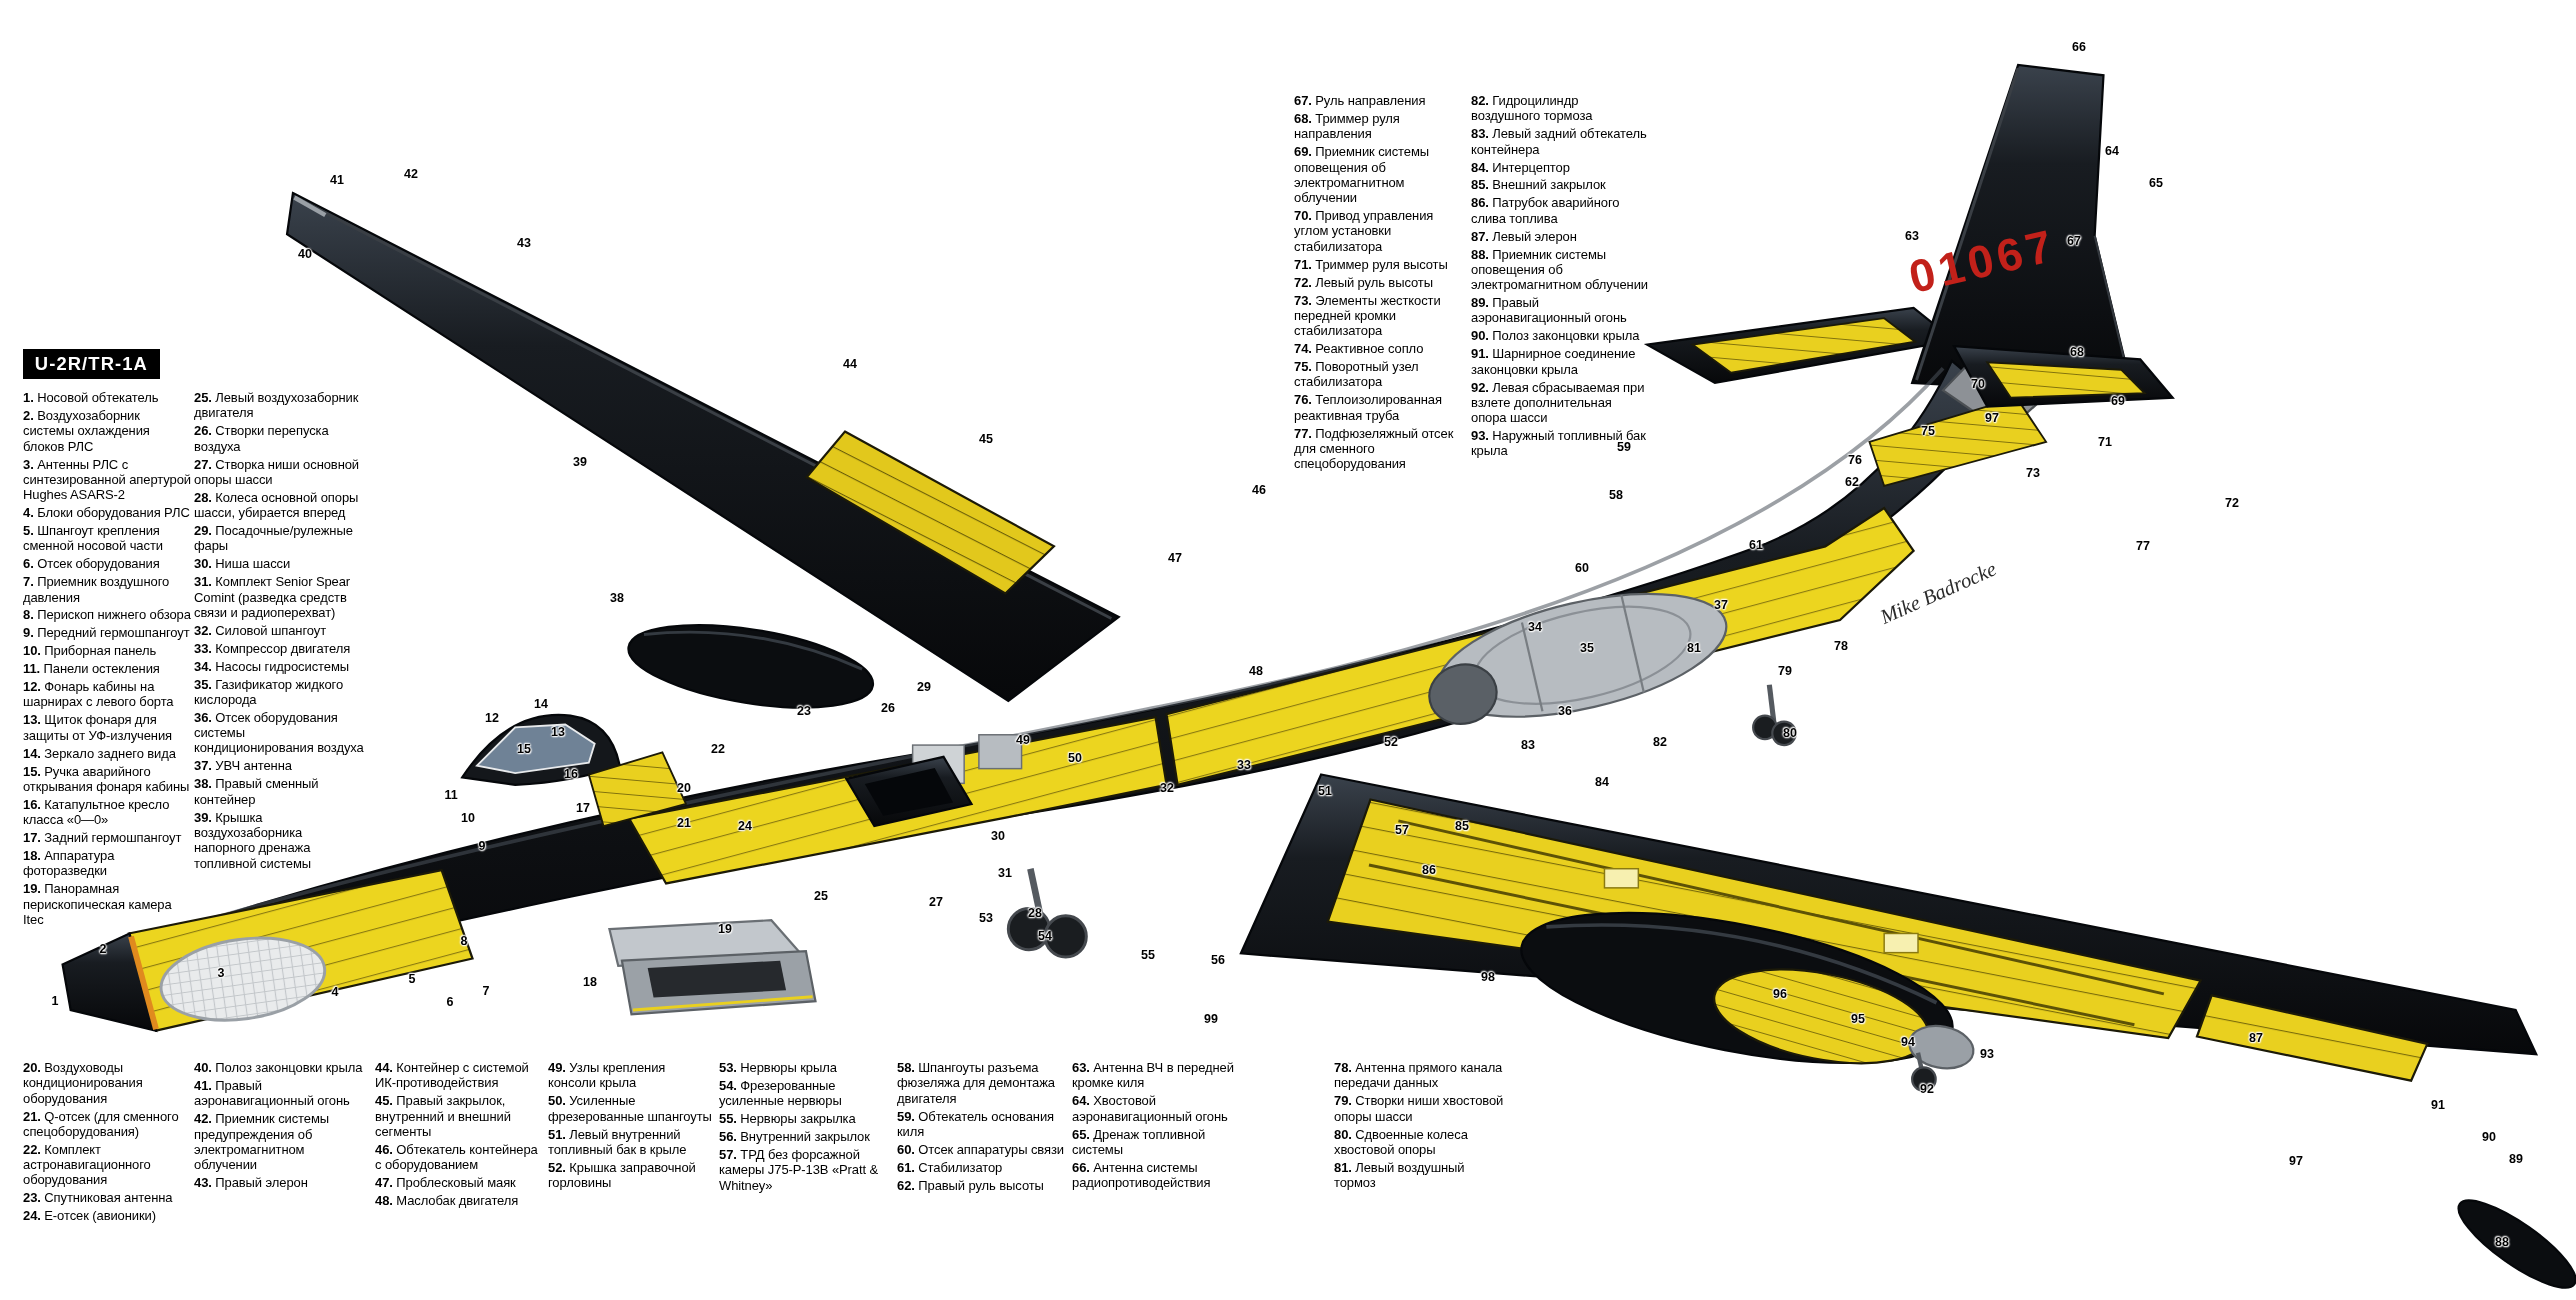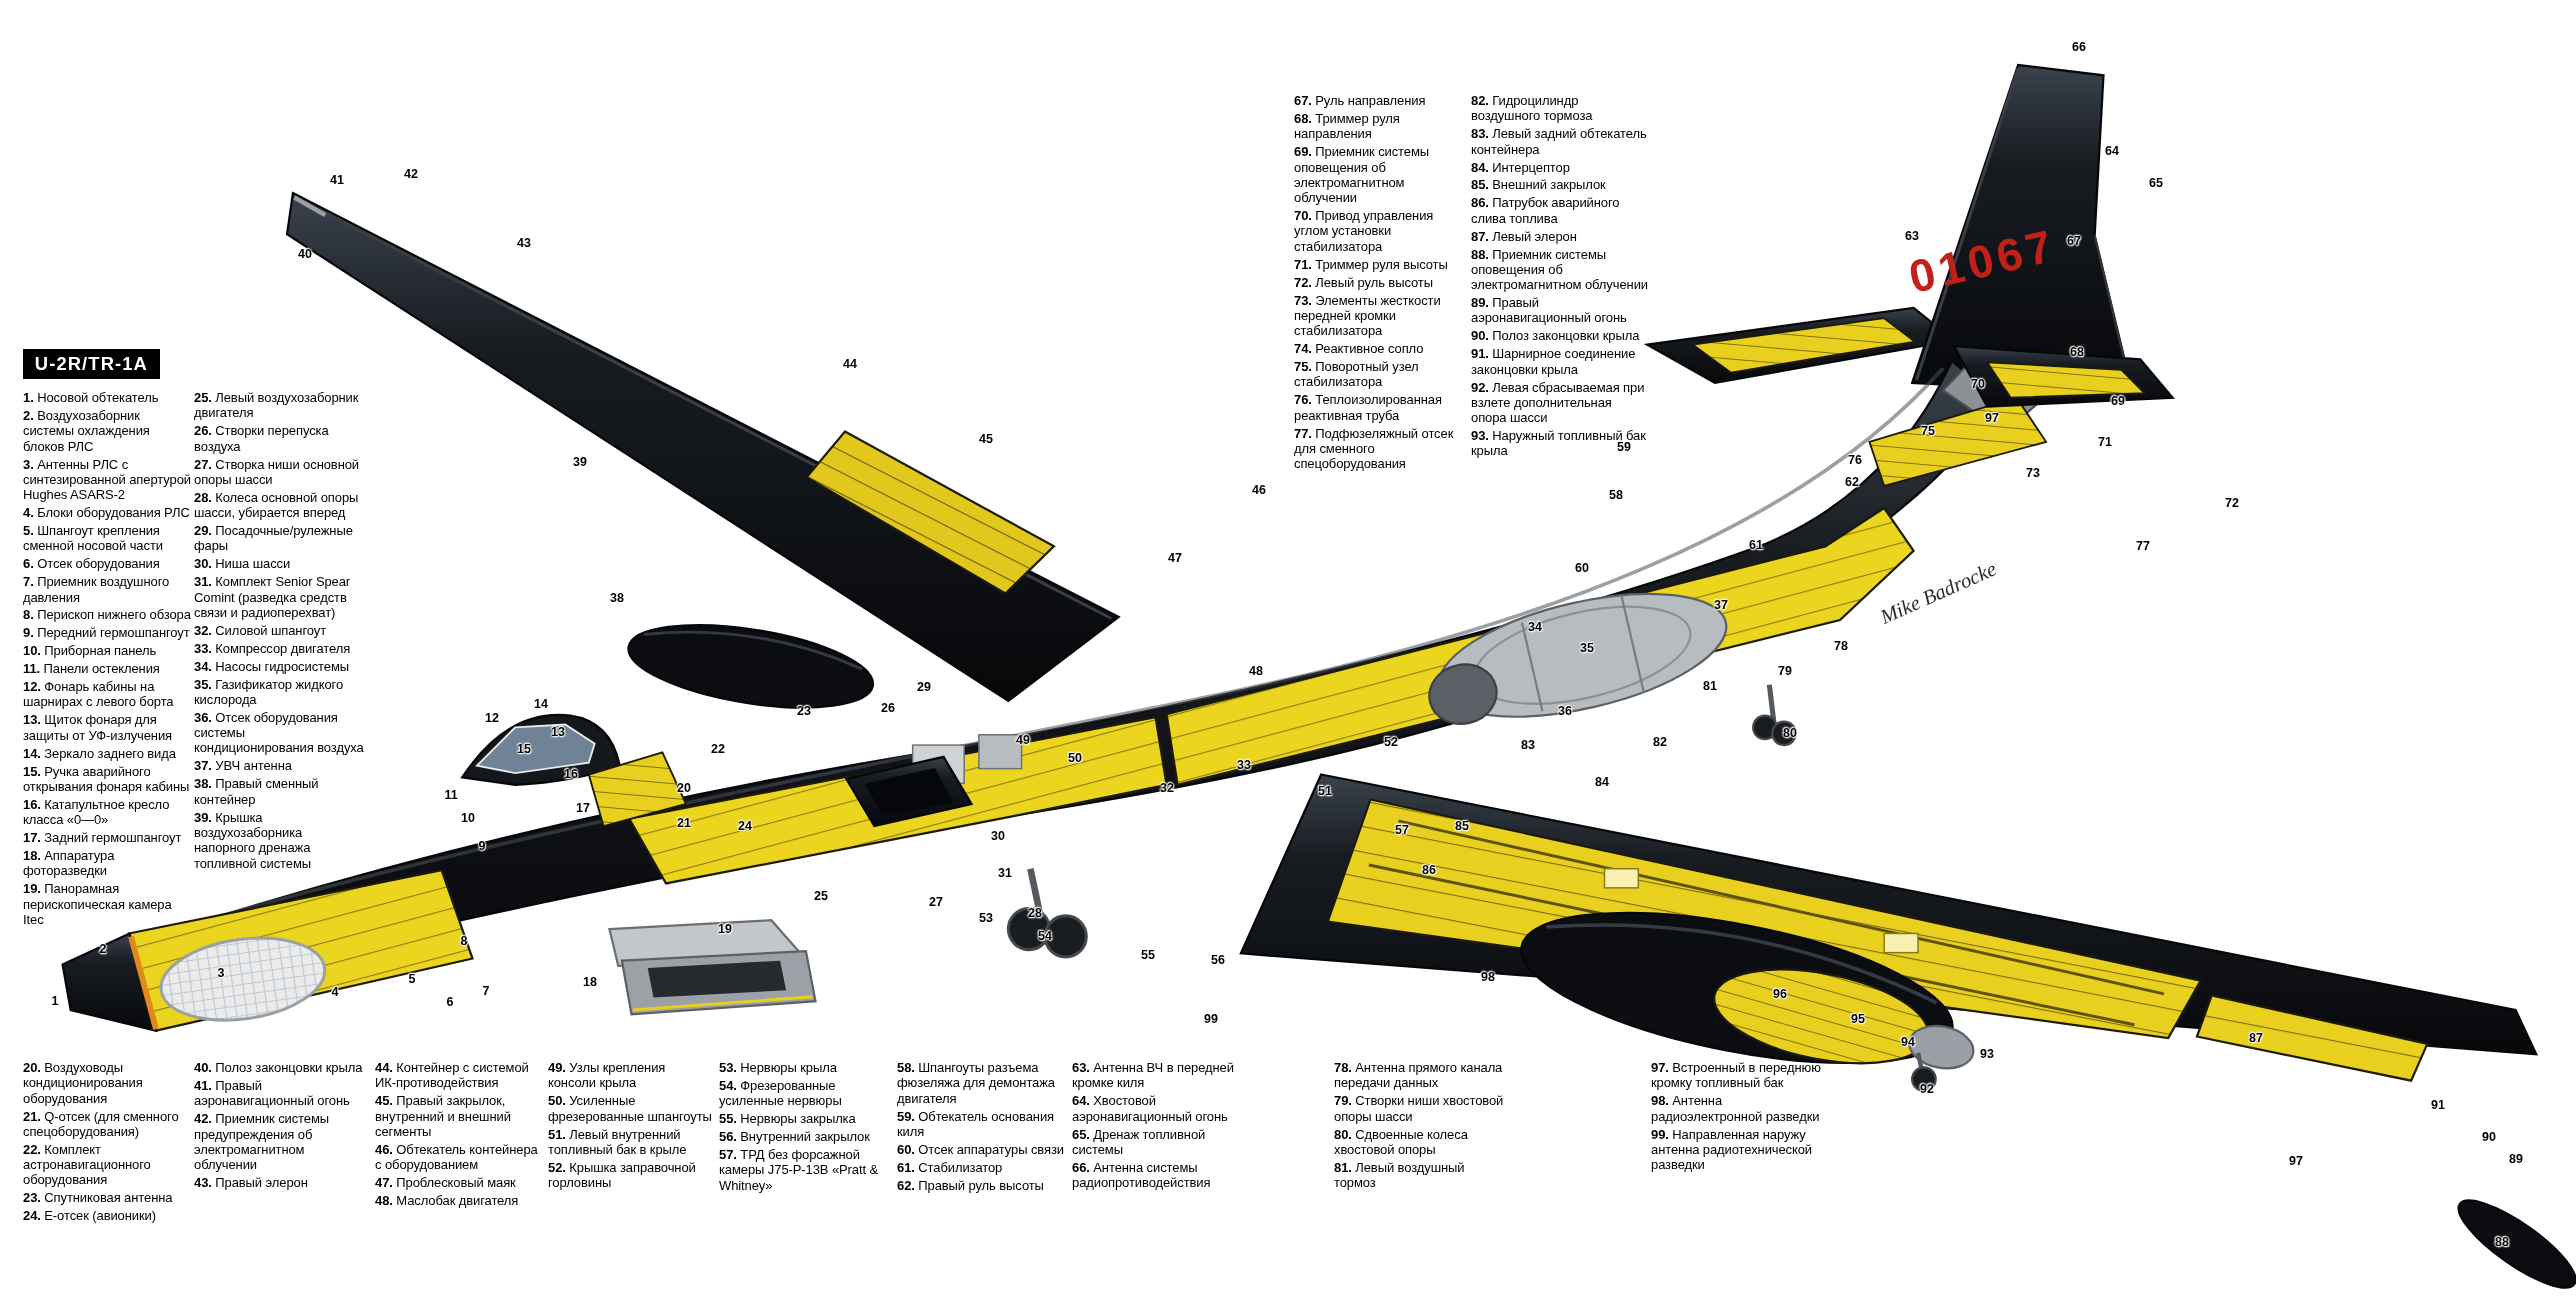--- a/index.html
+++ b/index.html
@@ -266,21 +266,21 @@
       <span class="callout" style="left: 2105px; top: 442px;">71</span>
       <span class="callout" style="left: 2232px; top: 503px;">72</span>
       <span class="callout" style="left: 2033px; top: 473px;">73</span>
       <span class="callout" style="left: 1992px; top: 418px;">97</span>
       <span class="callout" style="left: 1928px; top: 431px;">75</span>
       <span class="callout" style="left: 1855px; top: 460px;">76</span>
       <span class="callout" style="left: 2143px; top: 546px;">77</span>
       <span class="callout" style="left: 1841px; top: 646px;">78</span>
       <span class="callout" style="left: 1785px; top: 671px;">79</span>
       <span class="callout" style="left: 1790px; top: 733px;">80</span>
-      <span class="callout" style="left: 1694px; top: 686px; margin-left: 16px;">81</span>
+      <span class="callout" style="left: 1694px; top: 648px;">81</span>
       <span class="callout" style="left: 1660px; top: 742px;">82</span>
       <span class="callout" style="left: 1528px; top: 745px;">83</span>
       <span class="callout" style="left: 1602px; top: 782px;">84</span>
       <span class="callout" style="left: 1462px; top: 826px;">85</span>
       <span class="callout" style="left: 1429px; top: 870px;">86</span>
       <span class="callout" style="left: 2256px; top: 1038px;">87</span>
       <span class="callout" style="left: 2502px; top: 1242px;">88</span>
       <span class="callout" style="left: 2516px; top: 1159px;">89</span>
       <span class="callout" style="left: 2489px; top: 1137px;">90</span>
       <span class="callout" style="left: 2438px; top: 1105px;">91</span>
@@ -406,20 +406,15 @@
       <div class="legend-item"><b>64. </b><span>Хвостовой аэронавигационный огонь</span></div>
       <div class="legend-item"><b>65. </b><span>Дренаж топливной системы</span></div>
       <div class="legend-item"><b>66. </b><span>Антенна системы радиопротиводействия</span></div>
     </div>
   <div class="legend-col col-l">
       <div class="legend-item"><b>78. </b><span>Антенна прямого канала передачи данных</span></div>
       <div class="legend-item"><b>79. </b><span>Створки ниши хвостовой опоры шасси</span></div>
       <div class="legend-item"><b>80. </b><span>Сдвоенные колеса хвостовой опоры</span></div>
       <div class="legend-item"><b>81. </b><span>Левый воздушный тормоз</span></div>
     </div>
-  <div class="legend-col col-n">
-      <div class="legend-item"><b>97. </b><span>Встроенный в переднюю кромку топливный бак</span></div>
-      <div class="legend-item"><b>98. </b><span>Антенна радиоэлектронной разведки</span></div>
-      <div class="legend-item"><b>99. </b><span>Направленная наружу антенна радиотехнической разведки</span></div>
-    </div>
 
 </div>
 
 
 </body></html>

